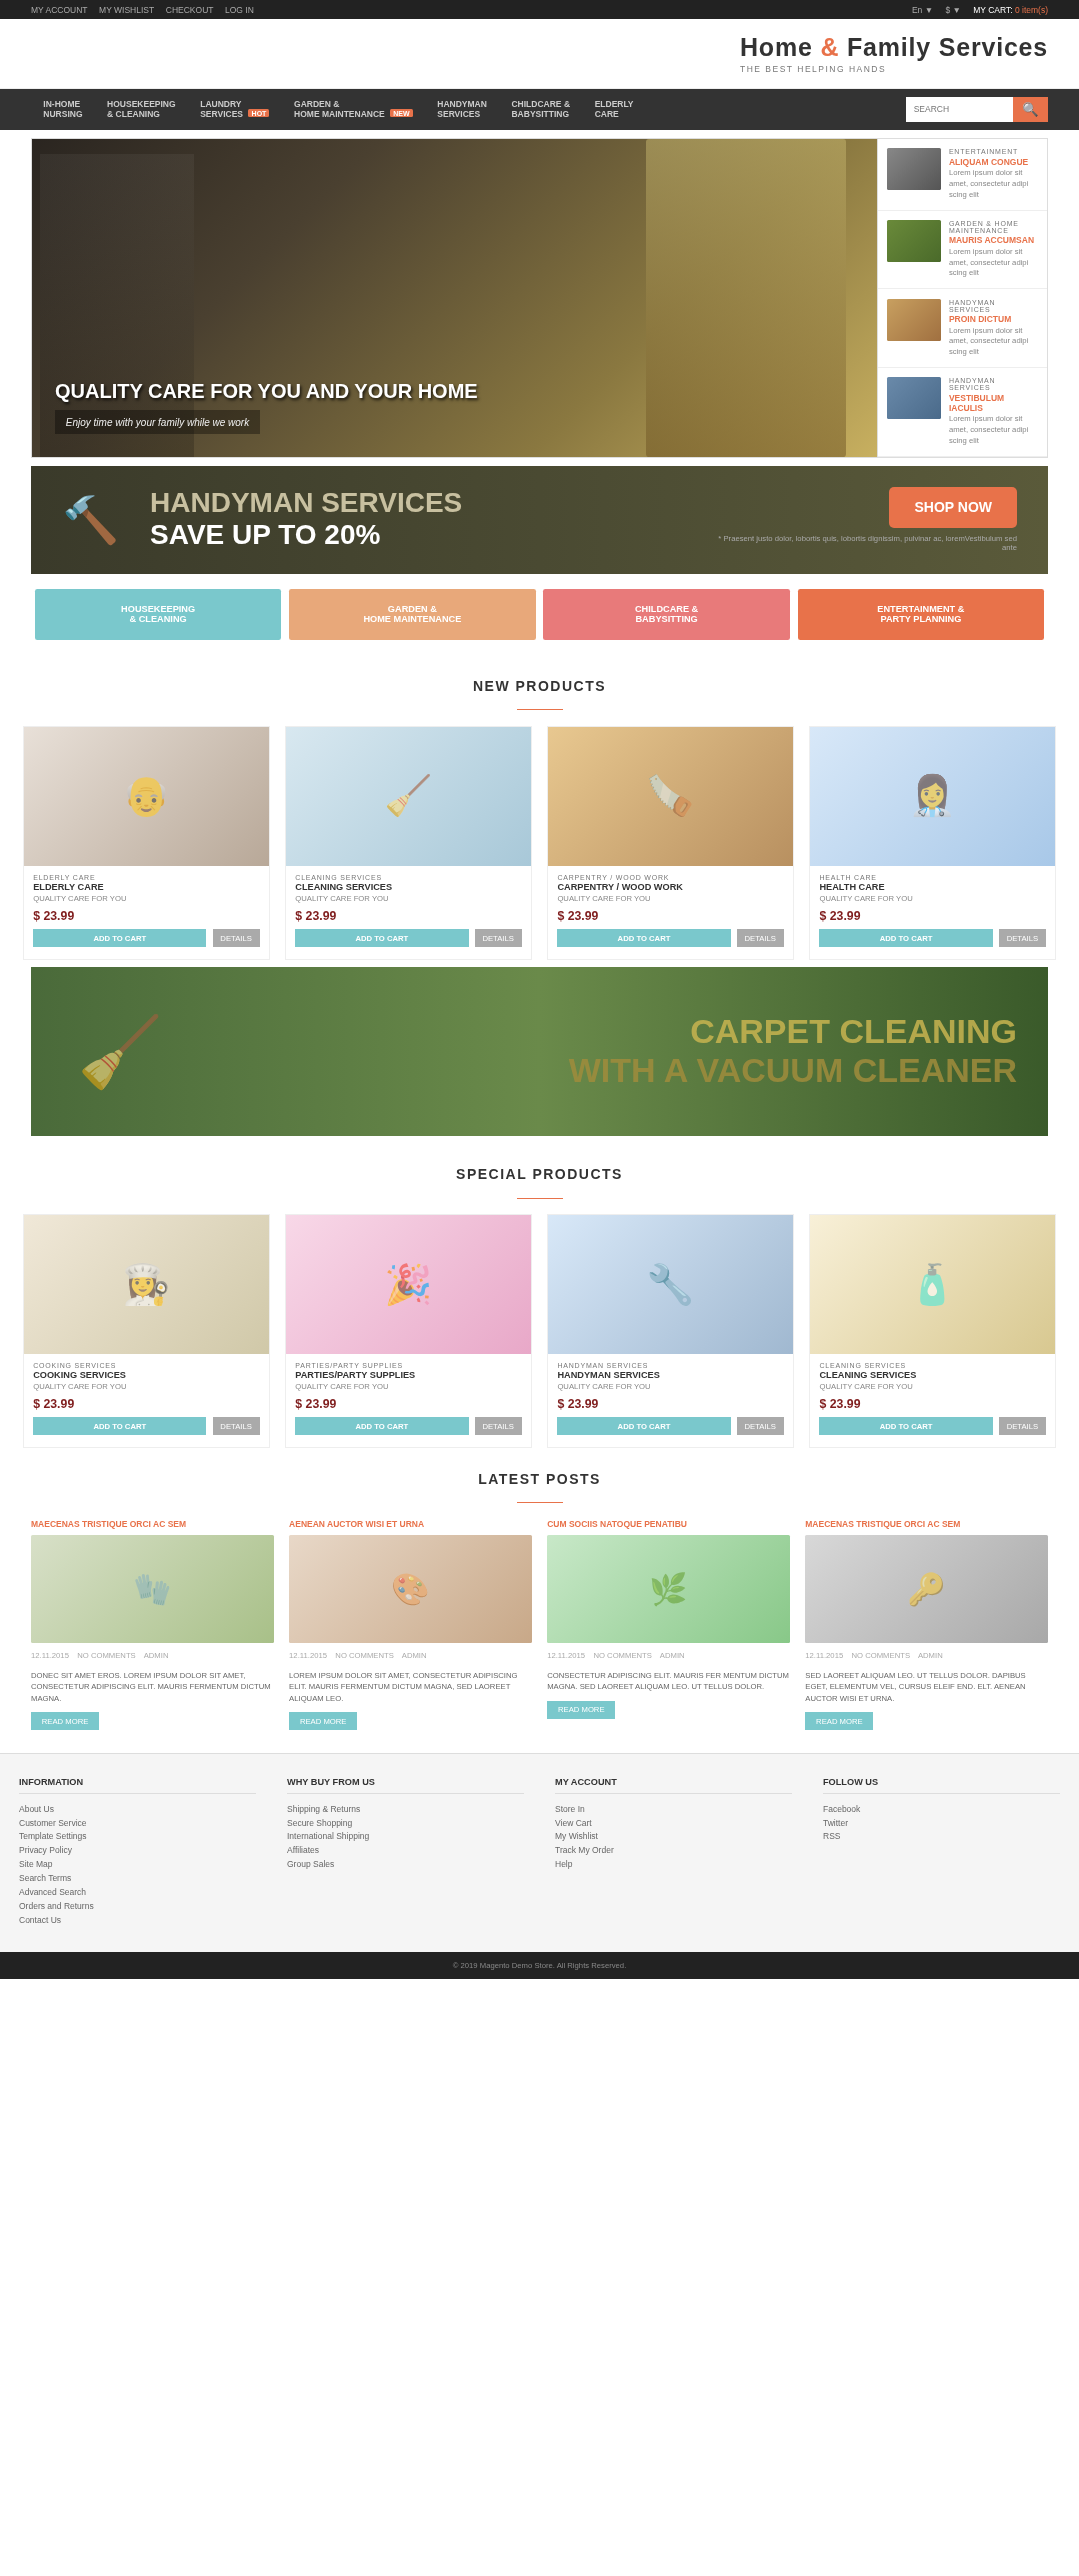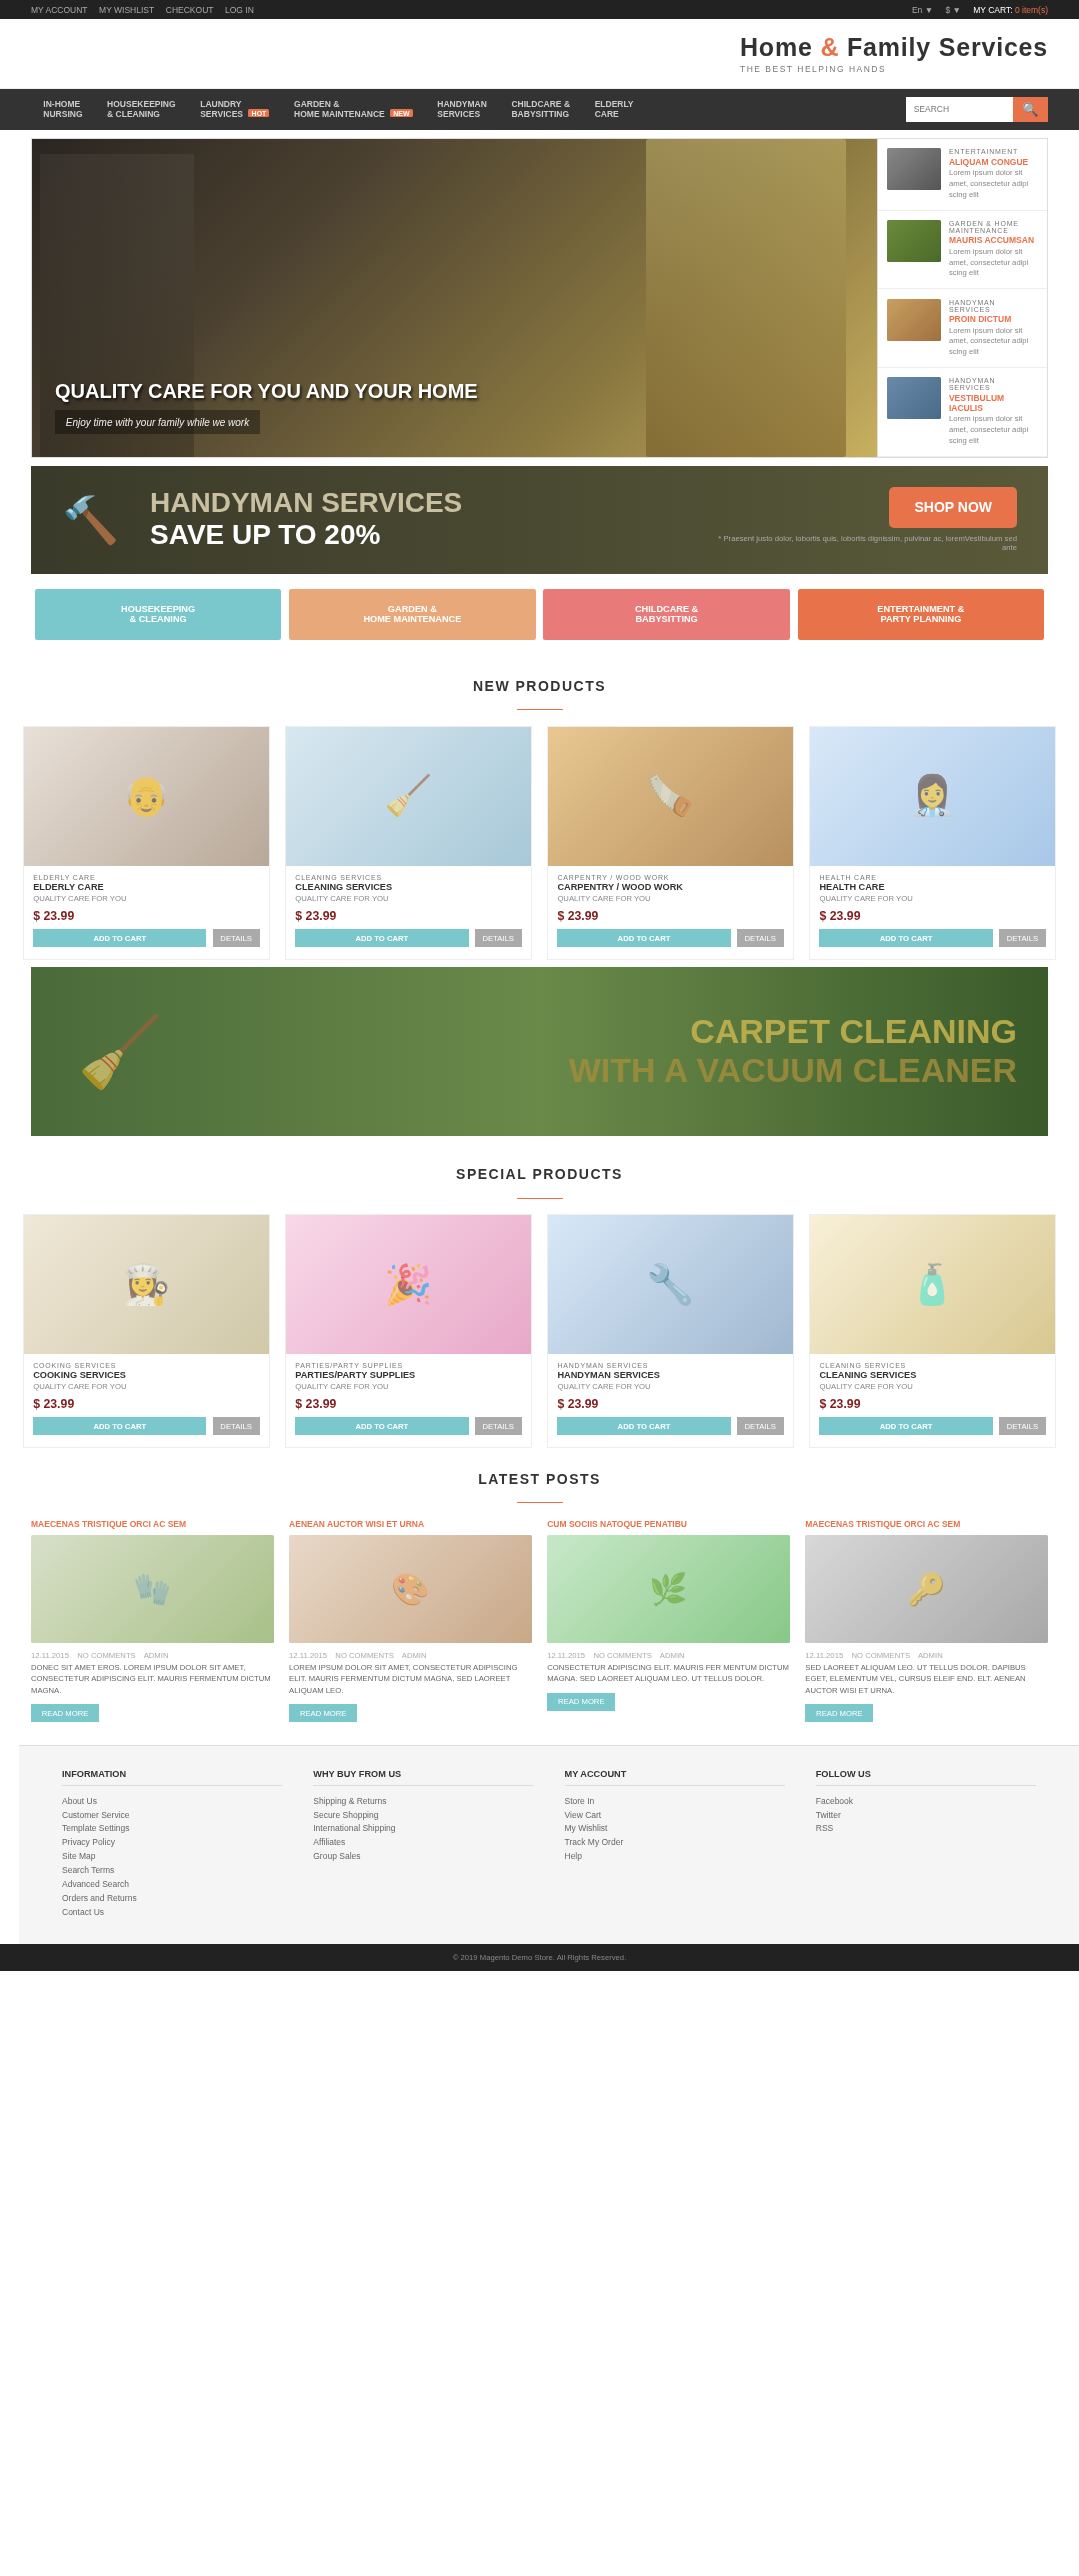--- a/index.html
+++ b/index.html
@@ -78,27 +78,27 @@
     .carpet-banner { background: linear-gradient(to right, #4a6a3a 0%, #6a8a4a 50%, #3a5a2a 100%); padding: 46px 31px; text-align: right; margin: 0; position: relative; }
 
     
     .posts-grid { display: flex; gap: 15.4px; padding: 0 31px 23px; }
     .post-card { flex: 1; }
     .post-img { width: 100%; height: 108px; background: #ddd; margin-bottom: 7.7px; border-radius: 1.5px; overflow: hidden; }
     .post-img-1 { background: linear-gradient(135deg, #d8e0c8 0%, #a8c088 100%); }
     .post-img-2 { background: linear-gradient(135deg, #e8d8c8 0%, #c8a888 100%); }
     .post-img-3 { background: linear-gradient(135deg, #c8e8c8 0%, #88c888 100%); }
     .post-img-4 { background: linear-gradient(135deg, #d8d8d8 0%, #a8a8a8 100%); }
-    .post-meta { font-size: 7.7px; color: #aaa; margin-bottom: 2px; }
+    .post-meta { font-size: 7.7px; color: #aaa; margin-bottom: 10px; }
     .post-meta span { margin-right: 6.2px; }
     .post-excerpt { font-size: 7.7px; color: #666; line-height: 1.5; margin-bottom: 7.7px; }
     .btn-read-more { background: #7ac8cc; color: #fff; border: none; padding: 4.6px 10.8px; font-size: 7.7px; text-transform: uppercase; cursor: pointer; }
 
     
-    .footer-main { background: #f5f5f5; padding: 23px 43px; display: flex; gap: 31px; border-top: 0.8px solid #ddd; margin-left: 19px; }
+    .footer-main { background: #f5f5f5; padding: 23px 19px; display: flex; gap: 31px; border-top: 0.8px solid #ddd; }
     .footer-col { flex: 1; }
     .footer-col h4 { font-size: 9.2px; font-weight: bold; text-transform: uppercase; color: #333; margin-bottom: 9.2px; border-bottom: 0.8px solid #ddd; padding-bottom: 6.2px; }
     .footer-col a { display: block; color: #666; text-decoration: none; font-size: 8.5px; margin-bottom: 3.9px; }
     .footer-bottom { background: #222; color: #888; text-align: center; padding: 9.2px; font-size: 7.7px; }
     .hero-left { flex: 1; min-height: 262px; background: linear-gradient(135deg, #2a2520 0%, #4a4030 30%, #8a7840 70%, #c8b060 100%); position: relative; display: flex; align-items: flex-end; overflow: hidden; }
     .hero-overlay { position: absolute; inset: 0; background: linear-gradient(to bottom-right, rgba(0,0,0,0.5) 0%, rgba(0,0,0,0.1) 100%); }
     .hero-content { position: relative; z-index: 2; padding: 23px; }
     .hero-content h2 { font-size: 20px; font-weight: 900; color: #fff; text-transform: uppercase; text-shadow: 1.5px 1.5px 3.1px rgba(0,0,0,0.8); line-height: 1.2; }
     .hero-content p { font-size: 10px; color: #eee; margin-top: 7.7px; font-style: italic; background: rgba(0,0,0,0.35); padding: 6.2px 10.8px; display: inline-block; }
     .products-outer { padding: 0 23px; }

